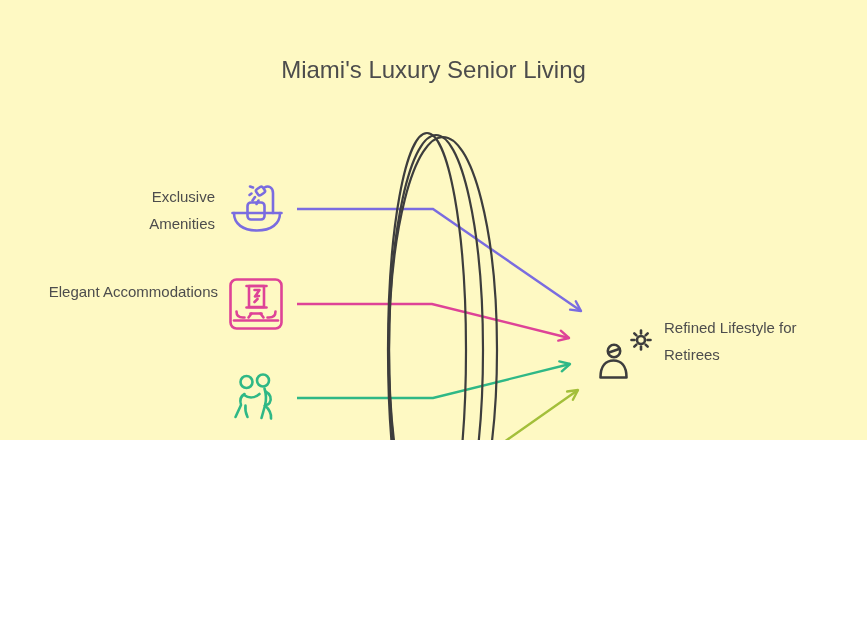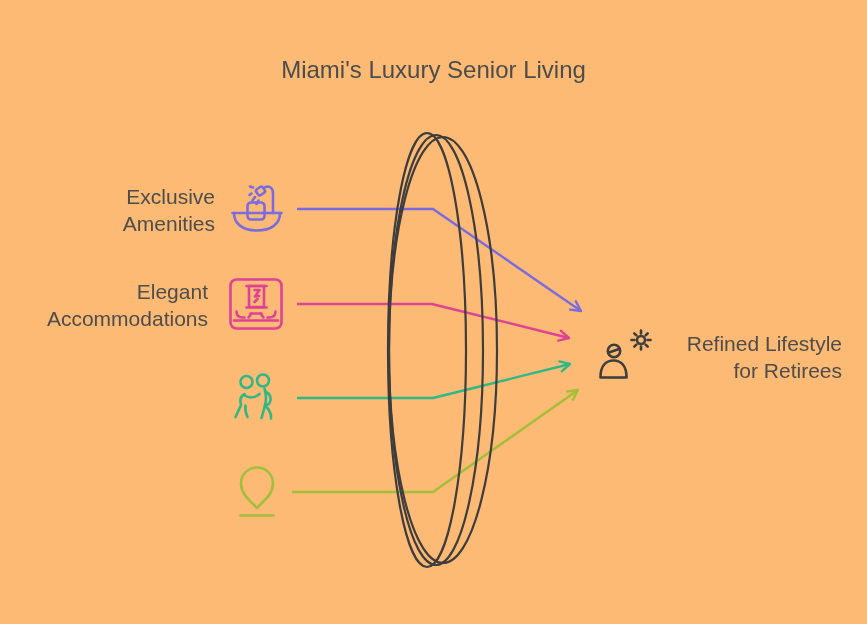--- a/index.html
+++ b/index.html
@@ -1,32 +1,32 @@
 <!DOCTYPE html>
 <html><head>
 <meta charset="utf-8">
 <style>
   html,body{margin:0;padding:0;background:#ffffff;}
   .canvas{
-    position:relative;width:867px;height:624px;background:#fdba74;overflow:hidden;
+    position:relative;width:867px;height:440px;background:#fef9c3;overflow:hidden;
     font-family:"Liberation Sans", sans-serif;color:#4d4d4d;
   }
   .title{
     position:absolute;left:0;top:56px;width:100%;text-align:center;
     font-size:24px;color:#4c4c4c;
   }
   svg.layer{position:absolute;left:0;top:0;}
   .label{
-    position:absolute;font-size:21px;line-height:27px;color:#4d4d4d;text-align:right;
+    position:absolute;font-size:15px;line-height:27px;color:#4d4d4d;text-align:right;
   }
   .label.l1{left:95px;top:183px;width:120px;}
-  .label.l2{left:16px;top:278px;width:192px;text-align:right;}
+  .label.l2{left:26px;top:278px;width:192px;text-align:right;}
   .label.l3{left:37px;top:388px;width:178px;}
   .label.l4{left:37px;top:483px;width:180px;}
-  .label.result-label{left:664px;top:330px;width:178px;text-align:right;}
+  .label.result-label{left:664px;top:314px;width:178px;text-align:left;}
   .icon{position:absolute;}
   .icon path,.icon rect,.icon circle,.icon line,.icon ellipse{
     fill:none;stroke-width:2.6;stroke-linecap:round;stroke-linejoin:round;
   }
   #icon1{left:227px;top:180px;}
   #icon2{left:228px;top:277px;}
   #icon3{left:230px;top:372px;}
   #icon4{left:234px;top:464px;}
   #icon5{left:596px;top:327px;}
 </style>

